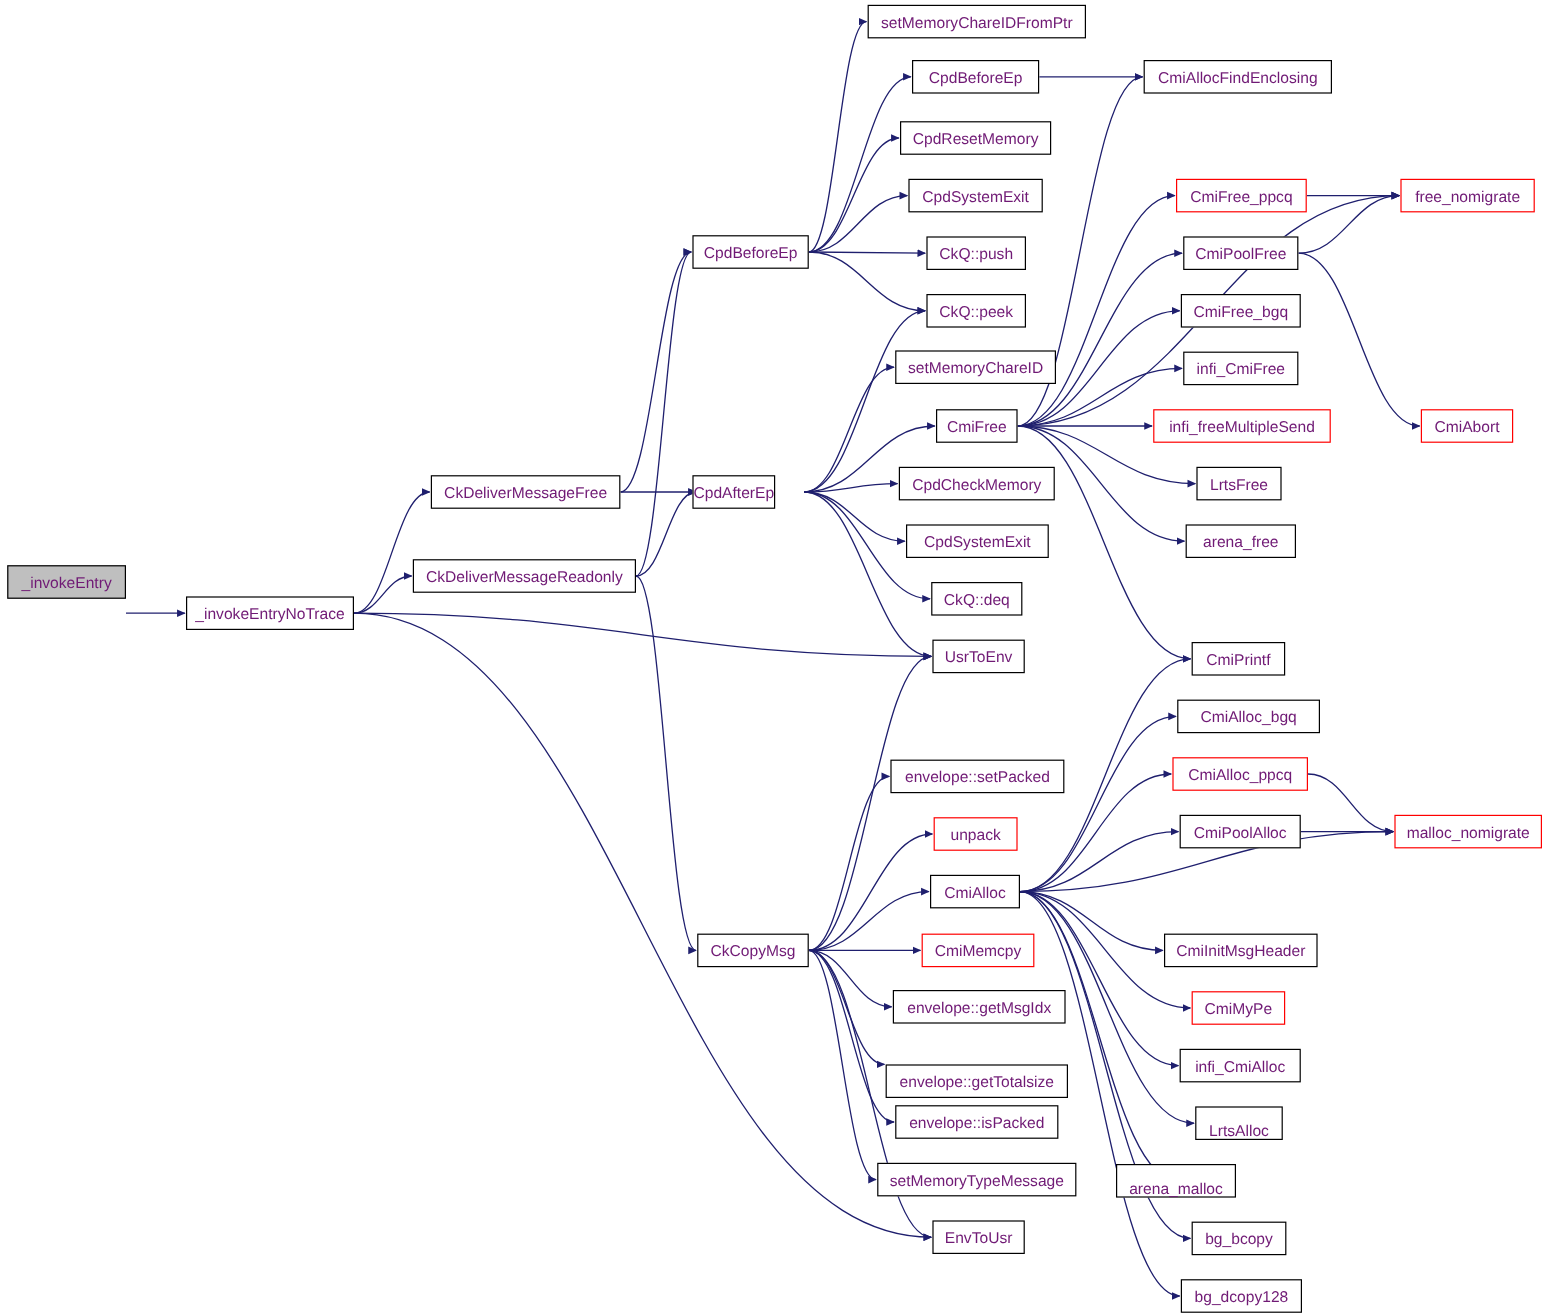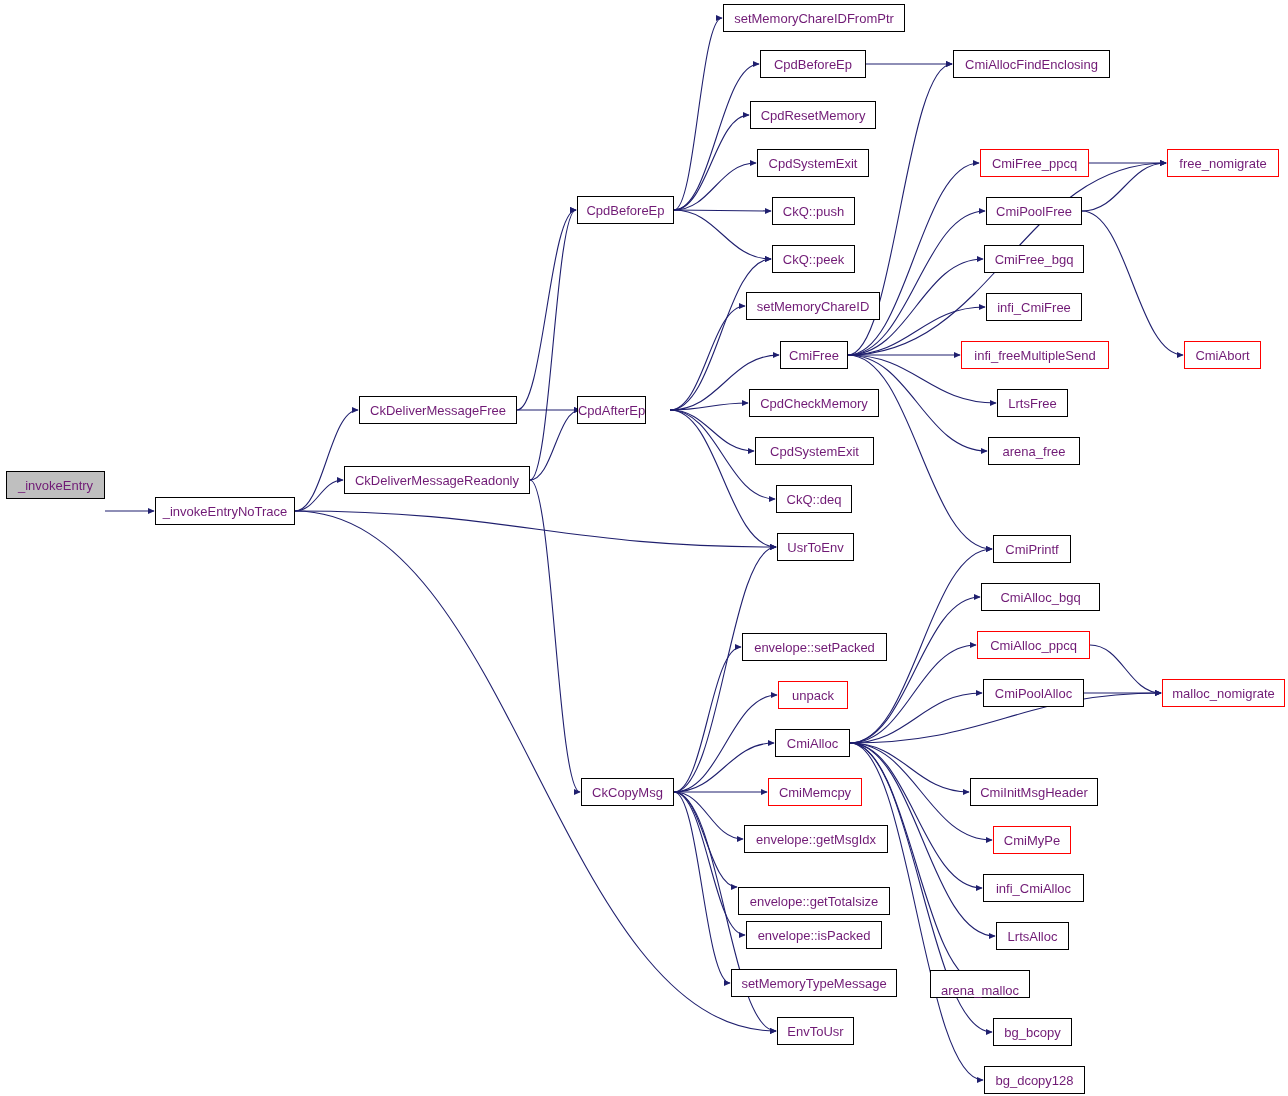--- a/index.html
+++ b/index.html
@@ -250,21 +250,21 @@
     </div>
     <div class="node" style="left: 970px; top: 778px; width: 128px;">
       <span>CmiInitMsgHeader</span>
     </div>
     <div class="node red" style="left: 993px; top: 826px; width: 78px;">
       <span>CmiMyPe</span>
     </div>
     <div class="node" style="left: 983px; top: 874px; width: 101px;">
       <span>infi_CmiAlloc</span>
     </div>
-    <div class="node" style="left: 996px; top: 922px; width: 73px;">
+    <div class="node" style="left: 996px; top: 922px; width: 73px; align-items: flex-end;">
       <span>LrtsAlloc</span>
     </div>
     <div class="node" style="left: 930px; top: 970px; width: 100px; align-items: flex-end;">
       <span>arena_malloc</span>
     </div>
     <div class="node" style="left: 993px; top: 1018px; width: 79px;">
       <span>bg_bcopy</span>
     </div>
     <div class="node" style="left: 984px; top: 1066px; width: 101px;">
       <span>bg_dcopy128</span>

